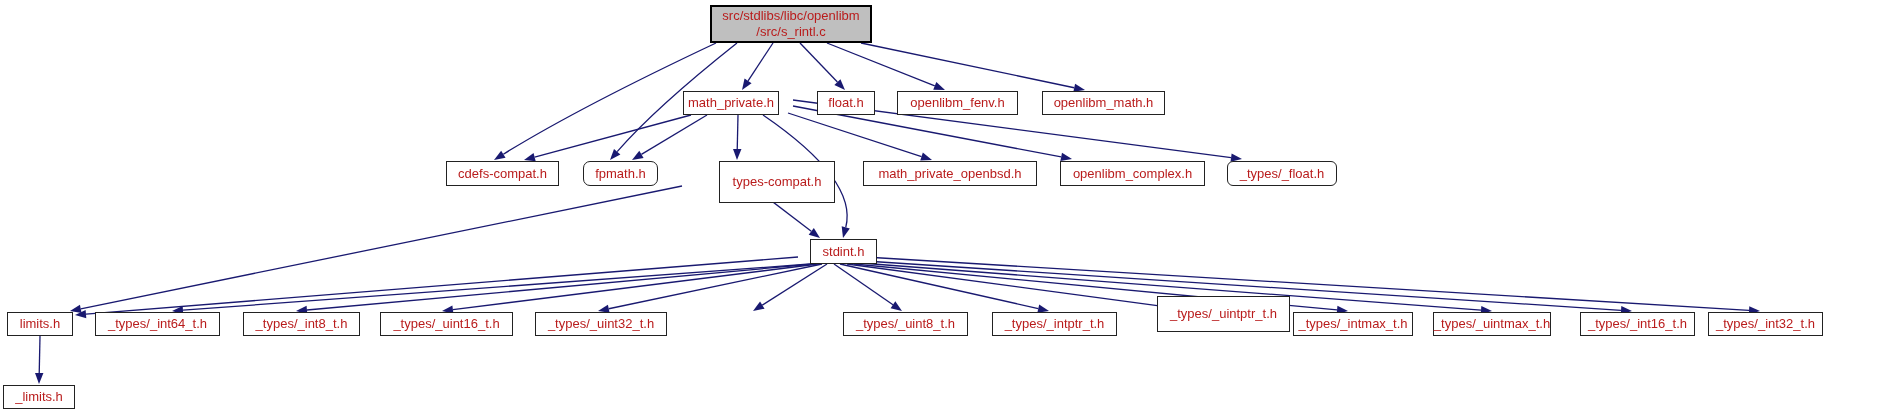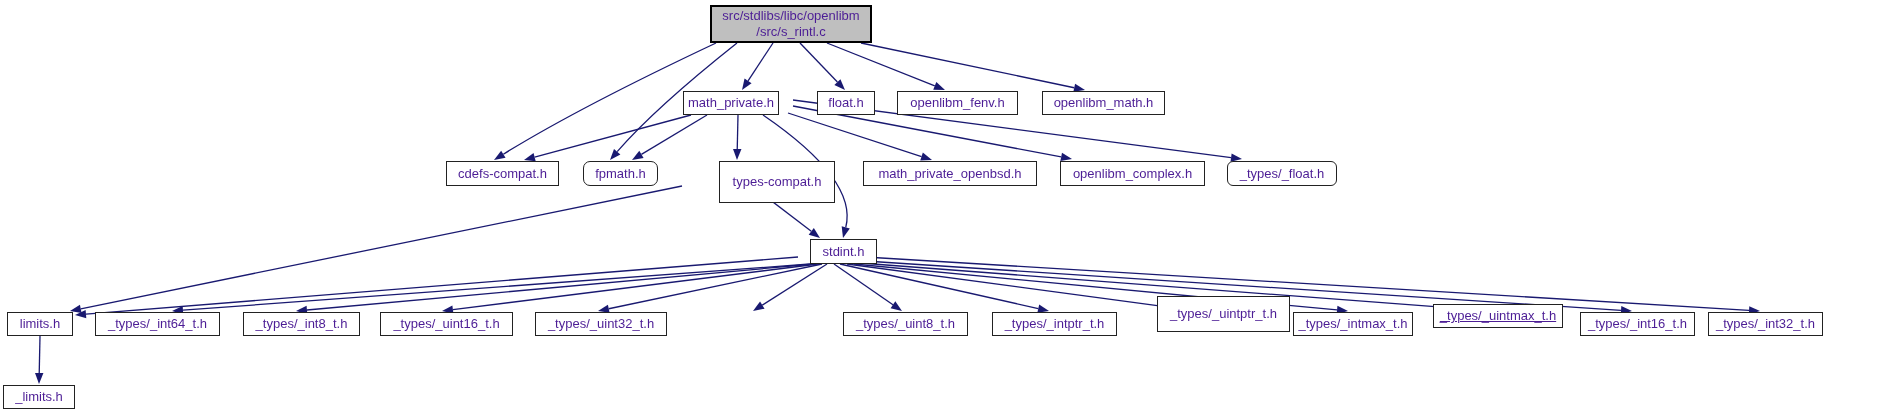--- a/index.html
+++ b/index.html
@@ -4,21 +4,21 @@
 <style>
   html,body{margin:0;padding:0;background:#ffffff;}
   #graph{
     position:relative;width:1891px;height:416px;background:#ffffff;
     font-family:"Liberation Sans",sans-serif;overflow:hidden;
   }
   #edge-layer{position:absolute;left:0;top:0;width:1891px;height:416px;}
   .node{
     position:absolute;display:flex;align-items:center;justify-content:center;
     background:#ffffff;border:1px solid #222222;box-sizing:border-box;
-    font-size:13px;color:#4c1d95;text-align:center;white-space:pre-line;
+    font-size:13px;color:#b91c1c;text-align:center;white-space:pre-line;
     line-height:1.2;cursor:pointer;z-index:2;
   }
   .node.root{background:#bfbfbf;border:2px solid #000000;font-size:13px;}
 </style>
 </head>
 <body>
 
 <div id="graph">
   <svg id="edge-layer" width="1891" height="416" viewBox="0 0 1891 416">
       <path d="M 716 43 Q 578 108 503.3529166135665 154.21009923922074" fill="none" stroke="#191970" stroke-width="1.3"></path>
@@ -96,17 +96,17 @@
     <div class="node" style="left: 798px; top: 239px; width: 67px; height: 25px; margin-left: 12px;"><span>stdint.h</span></div>
     <div class="node" style="left: 7px; top: 312px; width: 66px; height: 24px;"><span>limits.h</span></div>
     <div class="node" style="left: 95px; top: 312px; width: 125px; height: 24px;"><span>_types/_int64_t.h</span></div>
     <div class="node" style="left: 243px; top: 312px; width: 117px; height: 24px;"><span>_types/_int8_t.h</span></div>
     <div class="node" style="left: 380px; top: 312px; width: 133px; height: 24px;"><span>_types/_uint16_t.h</span></div>
     <div class="node" style="left: 535px; top: 312px; width: 132px; height: 24px;"><span>_types/_uint32_t.h</span></div>
     <div class="node" style="left: 843px; top: 312px; width: 125px; height: 24px;"><span>_types/_uint8_t.h</span></div>
     <div class="node" style="left: 992px; top: 312px; width: 125px; height: 24px;"><span>_types/_intptr_t.h</span></div>
     <div class="node" style="left: 1137px; top: 296px; width: 133px; height: 36px; margin-left: 20px;"><span>_types/_uintptr_t.h</span></div>
     <div class="node" style="left: 1293px; top: 312px; width: 120px; height: 24px;"><span>_types/_intmax_t.h</span></div>
-    <div class="node" style="left: 1433px; top: 304px; width: 130px; height: 24px; text-decoration: underline;"><span>_types/_uintmax_t.h</span></div>
+    <div class="node" style="left: 1433px; top: 312px; width: 118px; height: 24px;"><span>_types/_uintmax_t.h</span></div>
     <div class="node" style="left: 1580px; top: 312px; width: 115px; height: 24px;"><span>_types/_int16_t.h</span></div>
     <div class="node" style="left: 1708px; top: 312px; width: 115px; height: 24px;"><span>_types/_int32_t.h</span></div>
     <div class="node" style="left: 3px; top: 385px; width: 72px; height: 24px;"><span>_limits.h</span></div>
   </div>
 
 </body></html>

